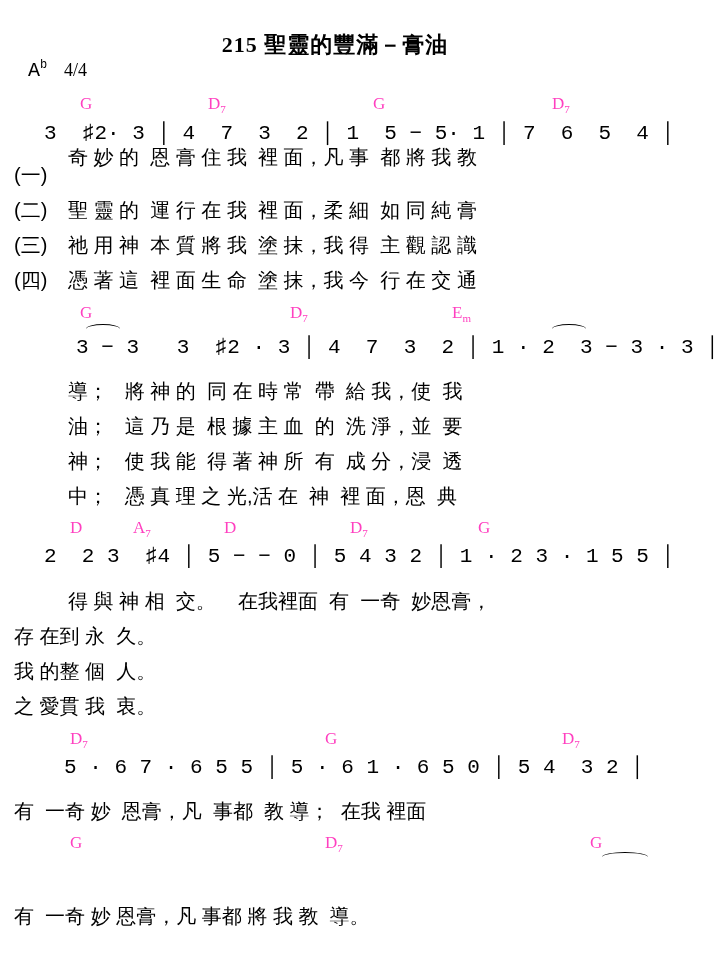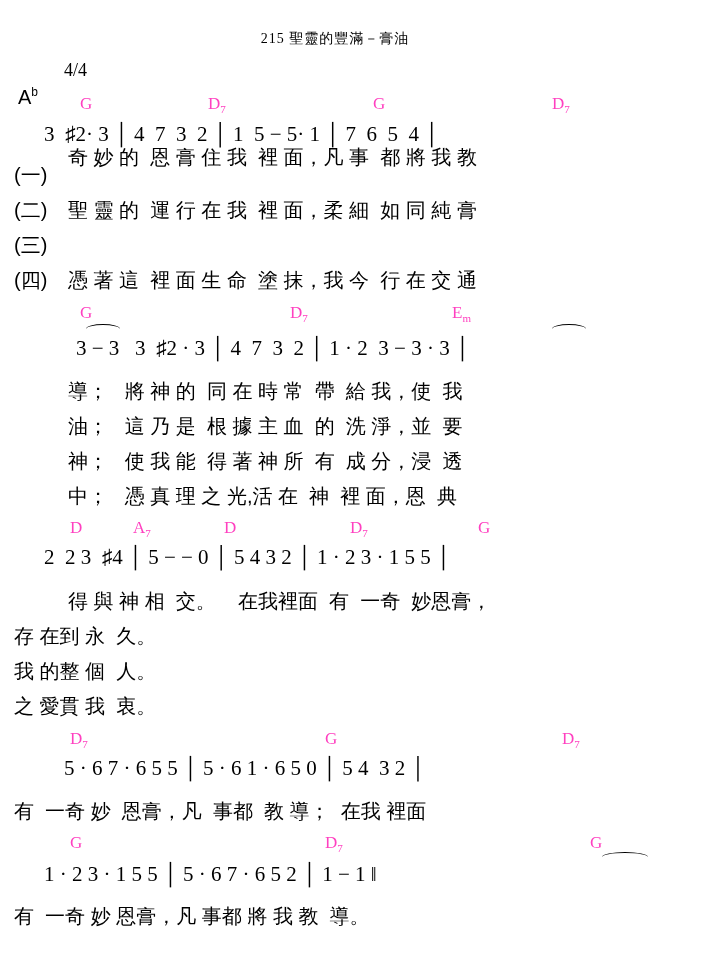--- a/index.html
+++ b/index.html
@@ -20,31 +20,30 @@
     width: 714px;
     height: 969px;
   }
   
   .title {
     position: absolute;
     top: 30px;
     left: 0;
     width: 670px;
     text-align: center;
-    font-size: 14px;
-    font-weight: normal;
+    font-size: 22px;
+    font-weight: bold;
     letter-spacing: 1px;
   }
   .keysig {
     position: absolute;
     top: 58px;
-    left: 18px;
+    left: 28px;
     font-size: 20px;
-    font-family: Liberation Sans, sans-serif;
-    margin-top: 27px;
+    font-family: Liberation Mono, monospace;
   }
   .keysig sup {
     font-size: 12px;
     vertical-align: super;
   }
   .timesig {
     position: absolute;
     top: 60px;
     left: 64px;
     font-size: 18px;
@@ -61,21 +60,21 @@
     font-weight: normal;
   }
   .chord sub {
     font-size: 11px;
     vertical-align: sub;
   }
 
   
   .music {
     font-size: 21px;
-    font-family: Liberation Serif, serif;
+    font-family: Liberation Mono, monospace;
     letter-spacing: 0px;
     white-space: pre;
   }
 
   
   .lyric {
     font-size: 20px;
     font-family: "Liberation Sans", sans-serif;
     white-space: pre;
   }
@@ -106,20 +105,21 @@
   <div class="abs chord" style="top:94px;left:373px;"><span>G</span><sub></sub></div>
   <div class="abs chord" style="top:94px;left:552px;"><span>D</span><sub>7</sub></div>
 
   <div class="abs music" style="top:122px;left:44px;width:660px;">3  ♯2· 3 │ 4  7  3  2 │ 1  5 − 5· 1 │ 7  6  5  4 │</div>
 
   <div class="abs lyric" style="top:162px;left:14px;">(一)</div>
   <div class="abs lyric" style="top:144px;left:68px;">奇 妙 的  恩 膏 住 我  裡 面，凡 事  都 將 我 教</div>
   <div class="abs lyric" style="top:197px;left:14px;">(二)</div>
   <div class="abs lyric" style="top:197px;left:68px;">聖 靈 的  運 行 在 我  裡 面，柔 細  如 同 純 膏</div>
   <div class="abs lyric" style="top:232px;left:14px;">(三)</div>
+  <div class="abs lyric" style="top:232px;left:68px;">祂 用 神  本 質 將 我  塗 抹，我 得  主 觀 認 識</div>
   <div class="abs lyric" style="top:267px;left:14px;">(四)</div>
   <div class="abs lyric" style="top:267px;left:68px;">憑 著 這  裡 面 生 命  塗 抹，我 今  行 在 交 通</div>
 
   <div class="abs chord" style="top:303px;left:80px;"><span>G</span><sub></sub></div>
   <div class="abs chord" style="top:303px;left:290px;"><span>D</span><sub>7</sub></div>
   <div class="abs chord" style="top:303px;left:452px;"><span>E</span><sub>m</sub></div>
 
   <div class="slur" style="top:324px;left:86px;"></div>
   <div class="slur" style="top:324px;left:552px;"></div>
 
@@ -150,17 +150,16 @@
   <div class="abs music" style="top:756px;left:44px;width:660px;margin-left:20px;">5 · 6 7 · 6 5 5 │ 5 · 6 1 · 6 5 0 │ 5 4  3 2 │</div>
 
   <div class="abs lyric" style="top:798px;left:14px;">有  一奇 妙  恩膏，凡  事都  教 導；  在我 裡面</div>
 
   <div class="abs chord" style="top:833px;left:70px;"><span>G</span><sub></sub></div>
   <div class="abs chord" style="top:833px;left:325px;"><span>D</span><sub>7</sub></div>
   <div class="abs chord" style="top:833px;left:590px;"><span>G</span><sub></sub></div>
 
   <div class="slur wide" style="top:852px;left:602px;"></div>
 
-  <div class="abs music" style="top:862px;left:44px;width:660px;">1 · 2 3 · 1 5 5 │ 5 · 6 7 · 6 5 2 │ 1 − 1 ‖</div>
 
   <div class="abs lyric" style="top:903px;left:14px;">有  一奇 妙 恩膏，凡 事都 將 我 教  導。</div>
 
 </div>
 
 </body></html>

